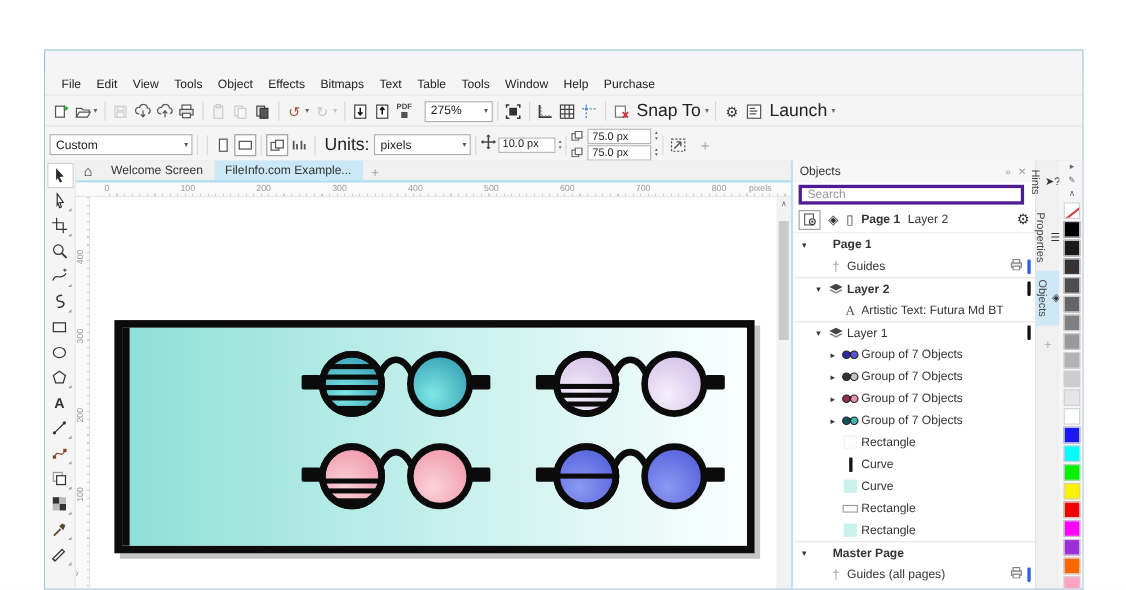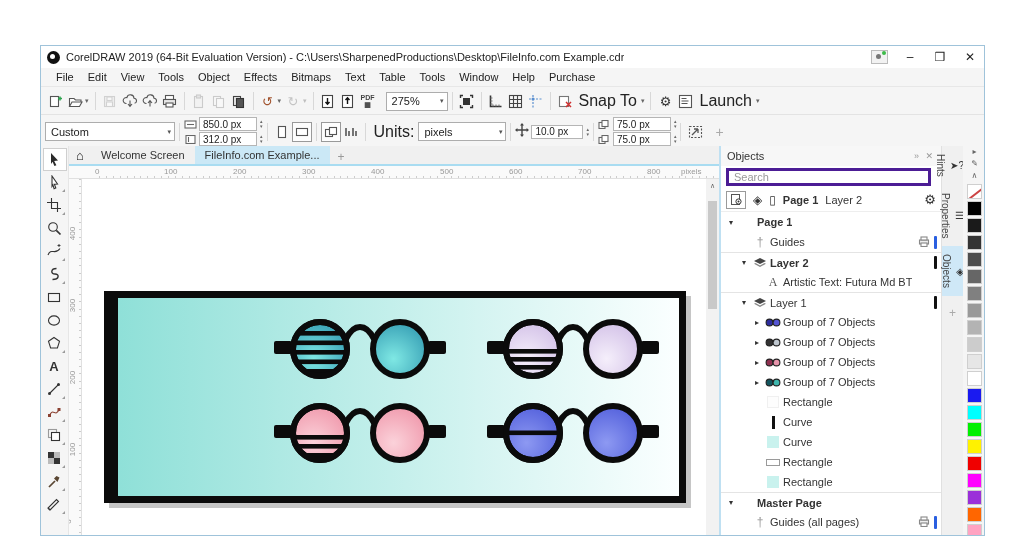--- a/index.html
+++ b/index.html
@@ -140,30 +140,20 @@
   .pal-ctrl { font-size:8px; color:#666; height:12px; line-height:12px; }
   .swatch { width:15px; height:15px; margin-top:2px; border:1px solid #cfcfcf; flex:none; }
   .swatch.none { background:#fff; position:relative; overflow:hidden;}
   .swatch.none:after{ content:""; position:absolute; left:-3px; top:6px; width:26px; height:2px; background:#cc4444; transform:rotate(-38deg);}
 </style>
 </head>
 <body>
 
 <div class="app">
 
-  <div class="titlebar">
-    <div class="applogo"></div>
-    <div class="title-text">CorelDRAW 2019 (64-Bit Evaluation Version) - C:\Users\SharpenedProductions\Desktop\FileInfo.com Example.cdr</div>
-    <div class="win-controls">
-      <div class="account-chip"></div>
-      <div class="win-btn">–</div>
-      <div class="win-btn">❒</div>
-      <div class="win-btn">✕</div>
-    </div>
-  </div>
 
   <div class="menubar" id="menubar">
       <div class="menu-item">File</div>
       <div class="menu-item">Edit</div>
       <div class="menu-item">View</div>
       <div class="menu-item">Tools</div>
       <div class="menu-item">Object</div>
       <div class="menu-item">Effects</div>
       <div class="menu-item">Bitmaps</div>
       <div class="menu-item">Text</div>
@@ -311,38 +301,20 @@
       <span class="pb-label">Launch</span>
       <span class="tb-caret">▾</span>
     </div>
 
   <div class="propbar" id="propbar">
       <span class="combo" style="width: 130px;">
         <span class="cv">Custom</span>
         <span class="ca">▾</span>
       </span>
       <span class="tb-sep"></span>
-      <span class="stack2">
-        <span class="srow">
-          <span class="mini-rect"><svg width="13" height="9" viewBox="0 0 13 9" fill="none" stroke-width="1.1">
-              <rect x="1" y="1" width="11" height="7" fill="#fff" stroke="#666"></rect>
-              <path d="M3 4.5 h7" stroke="#666"></path>
-            </svg></span>
-          <span class="numbox">850.0 px</span>
-          <span class="spins">▴<br>▾</span>
-        </span>
-        <span class="srow">
-          <span class="mini-rect"><svg width="13" height="9" viewBox="0 0 13 9" fill="none" stroke-width="1.1">
-              <rect x="2" y="0.5" width="9" height="8" fill="#fff" stroke="#666"></rect>
-              <path d="M4.5 2 v5" stroke="#666"></path>
-            </svg></span>
-          <span class="numbox">312.0 px</span>
-          <span class="spins">▴<br>▾</span>
-        </span>
-      </span>
       <span class="tb-sep"></span>
       <span class="pb-btn">
         <svg width="10" height="14" viewBox="0 0 10 14" fill="none" stroke-width="1.1">
           <rect x="1.5" y="1.5" width="7" height="11" fill="#fff" stroke="#555"></rect>
         </svg>
       </span>
       <span class="pb-btn sel">
         <svg width="14" height="10" viewBox="0 0 14 10" fill="none" stroke-width="1.1">
           <rect x="1.5" y="1.5" width="11" height="7" fill="#fff" stroke="#555"></rect>
         </svg>

